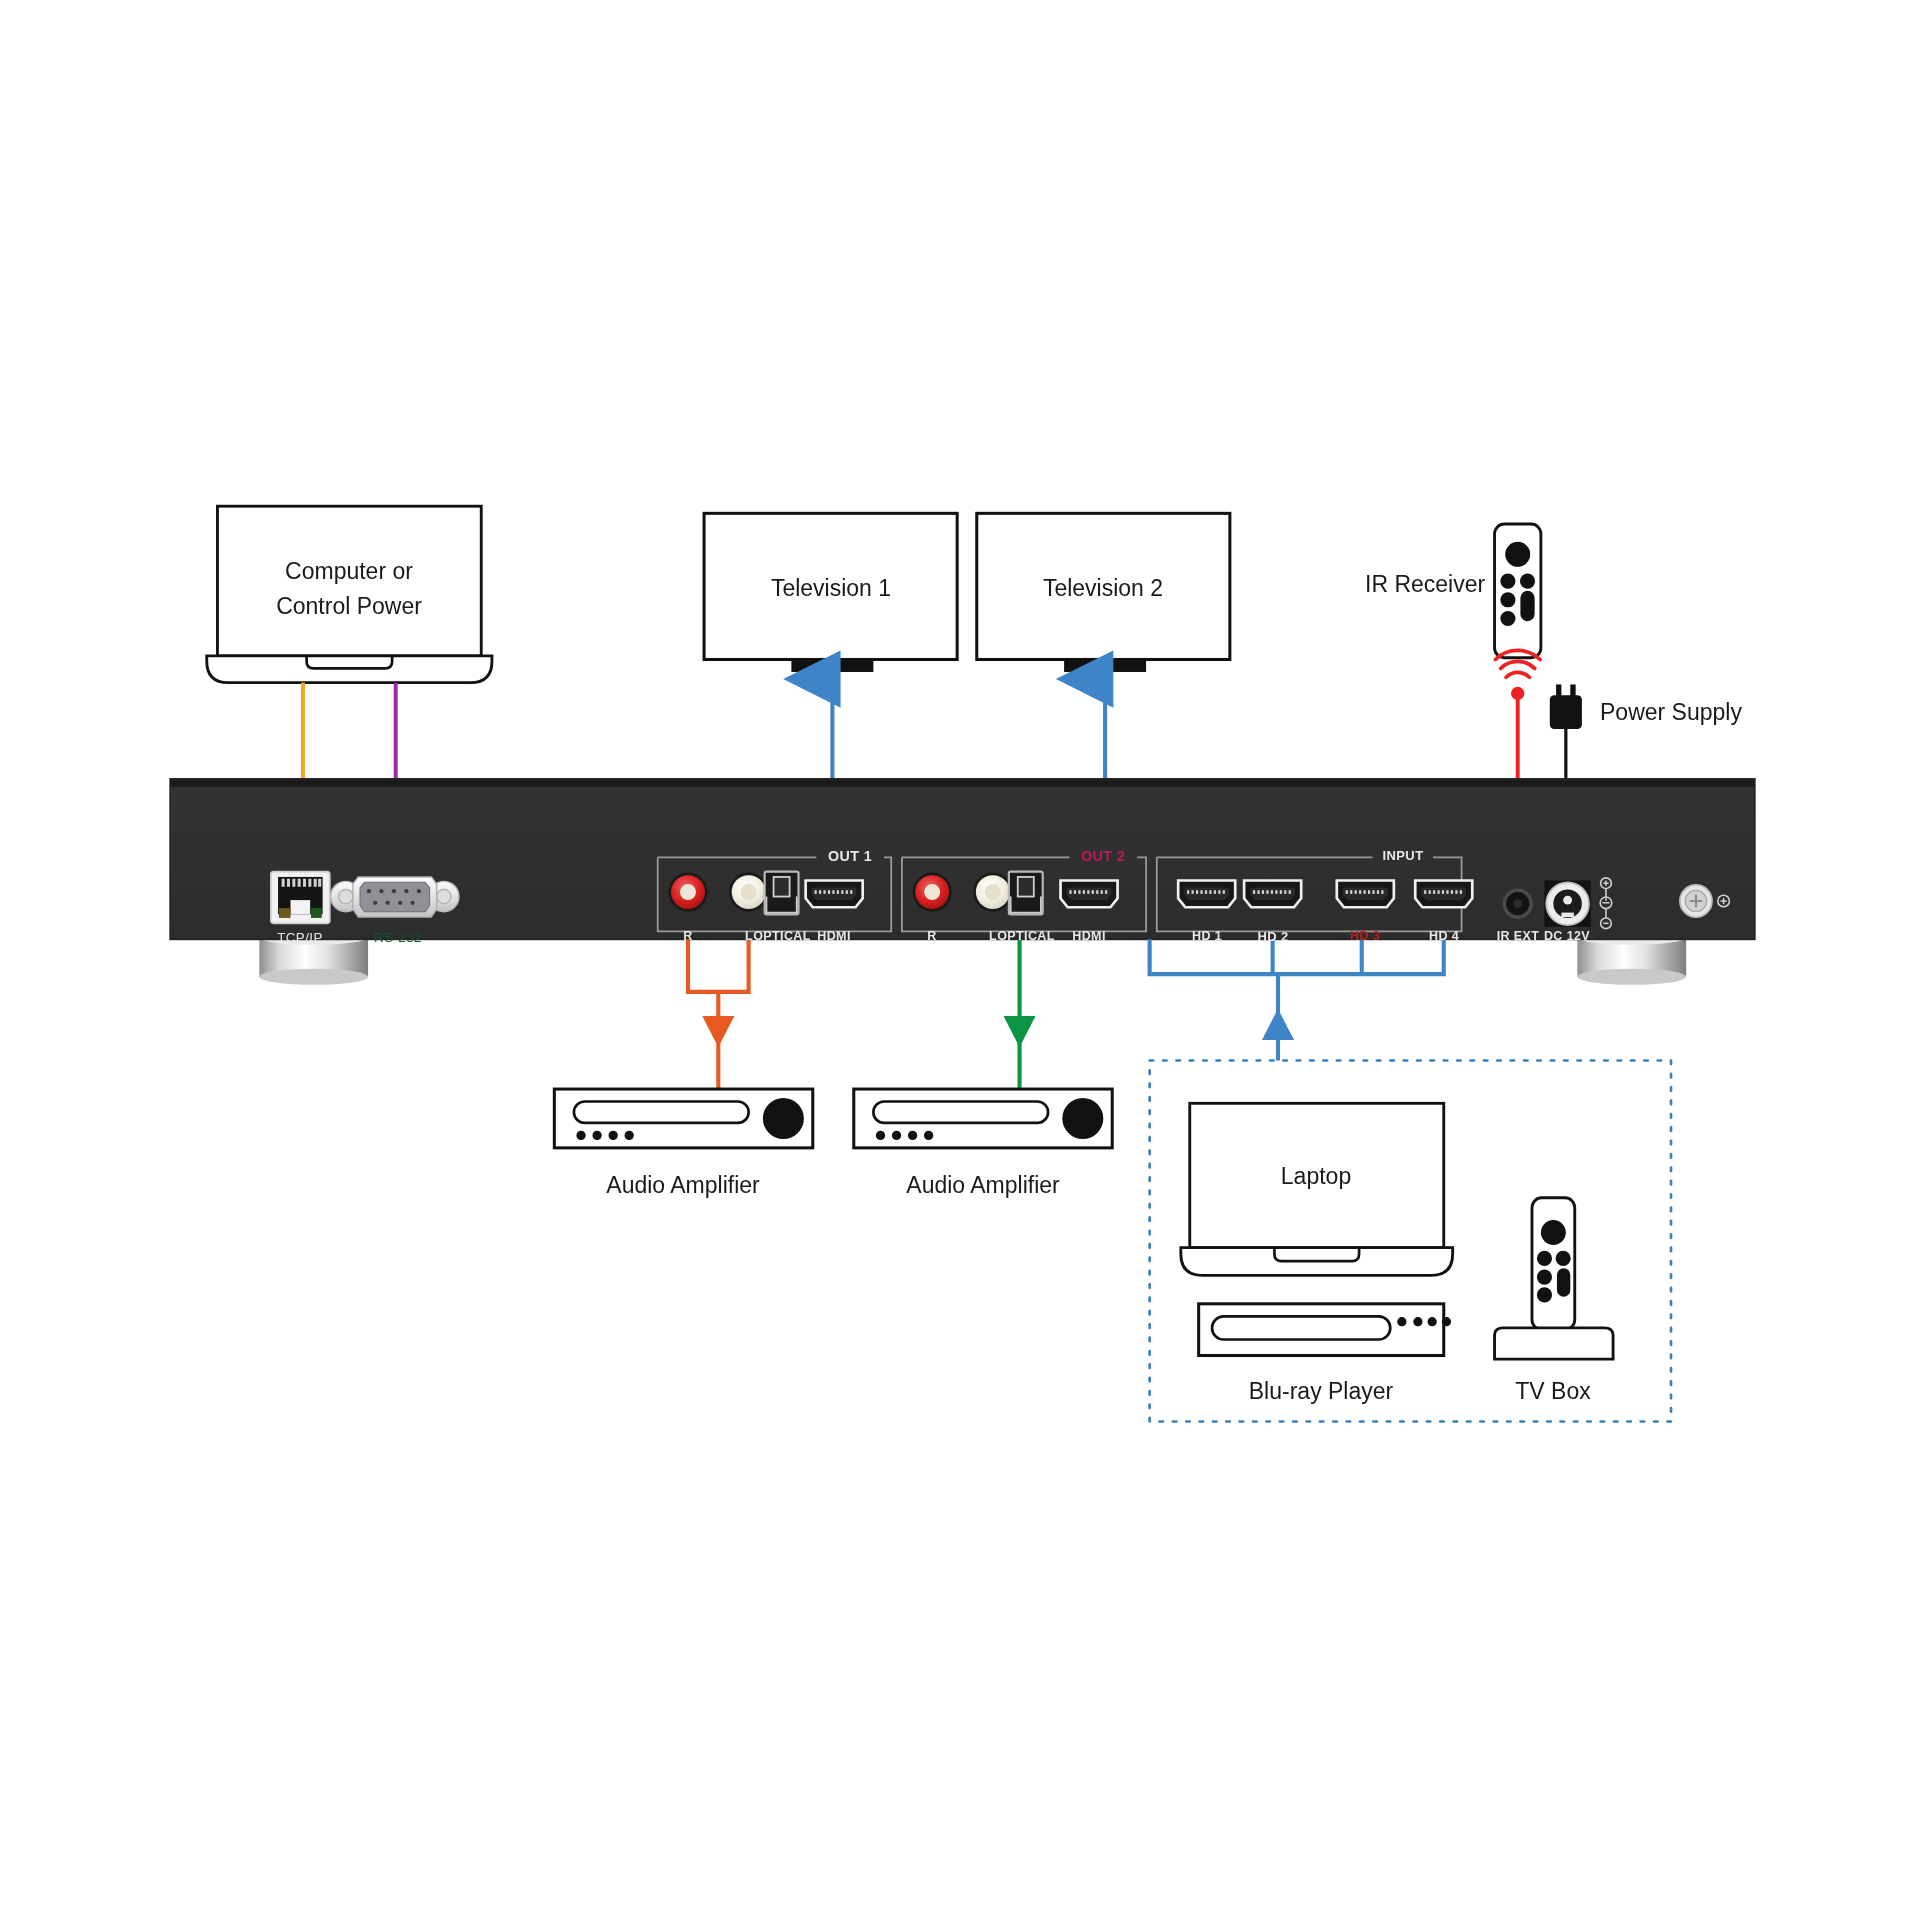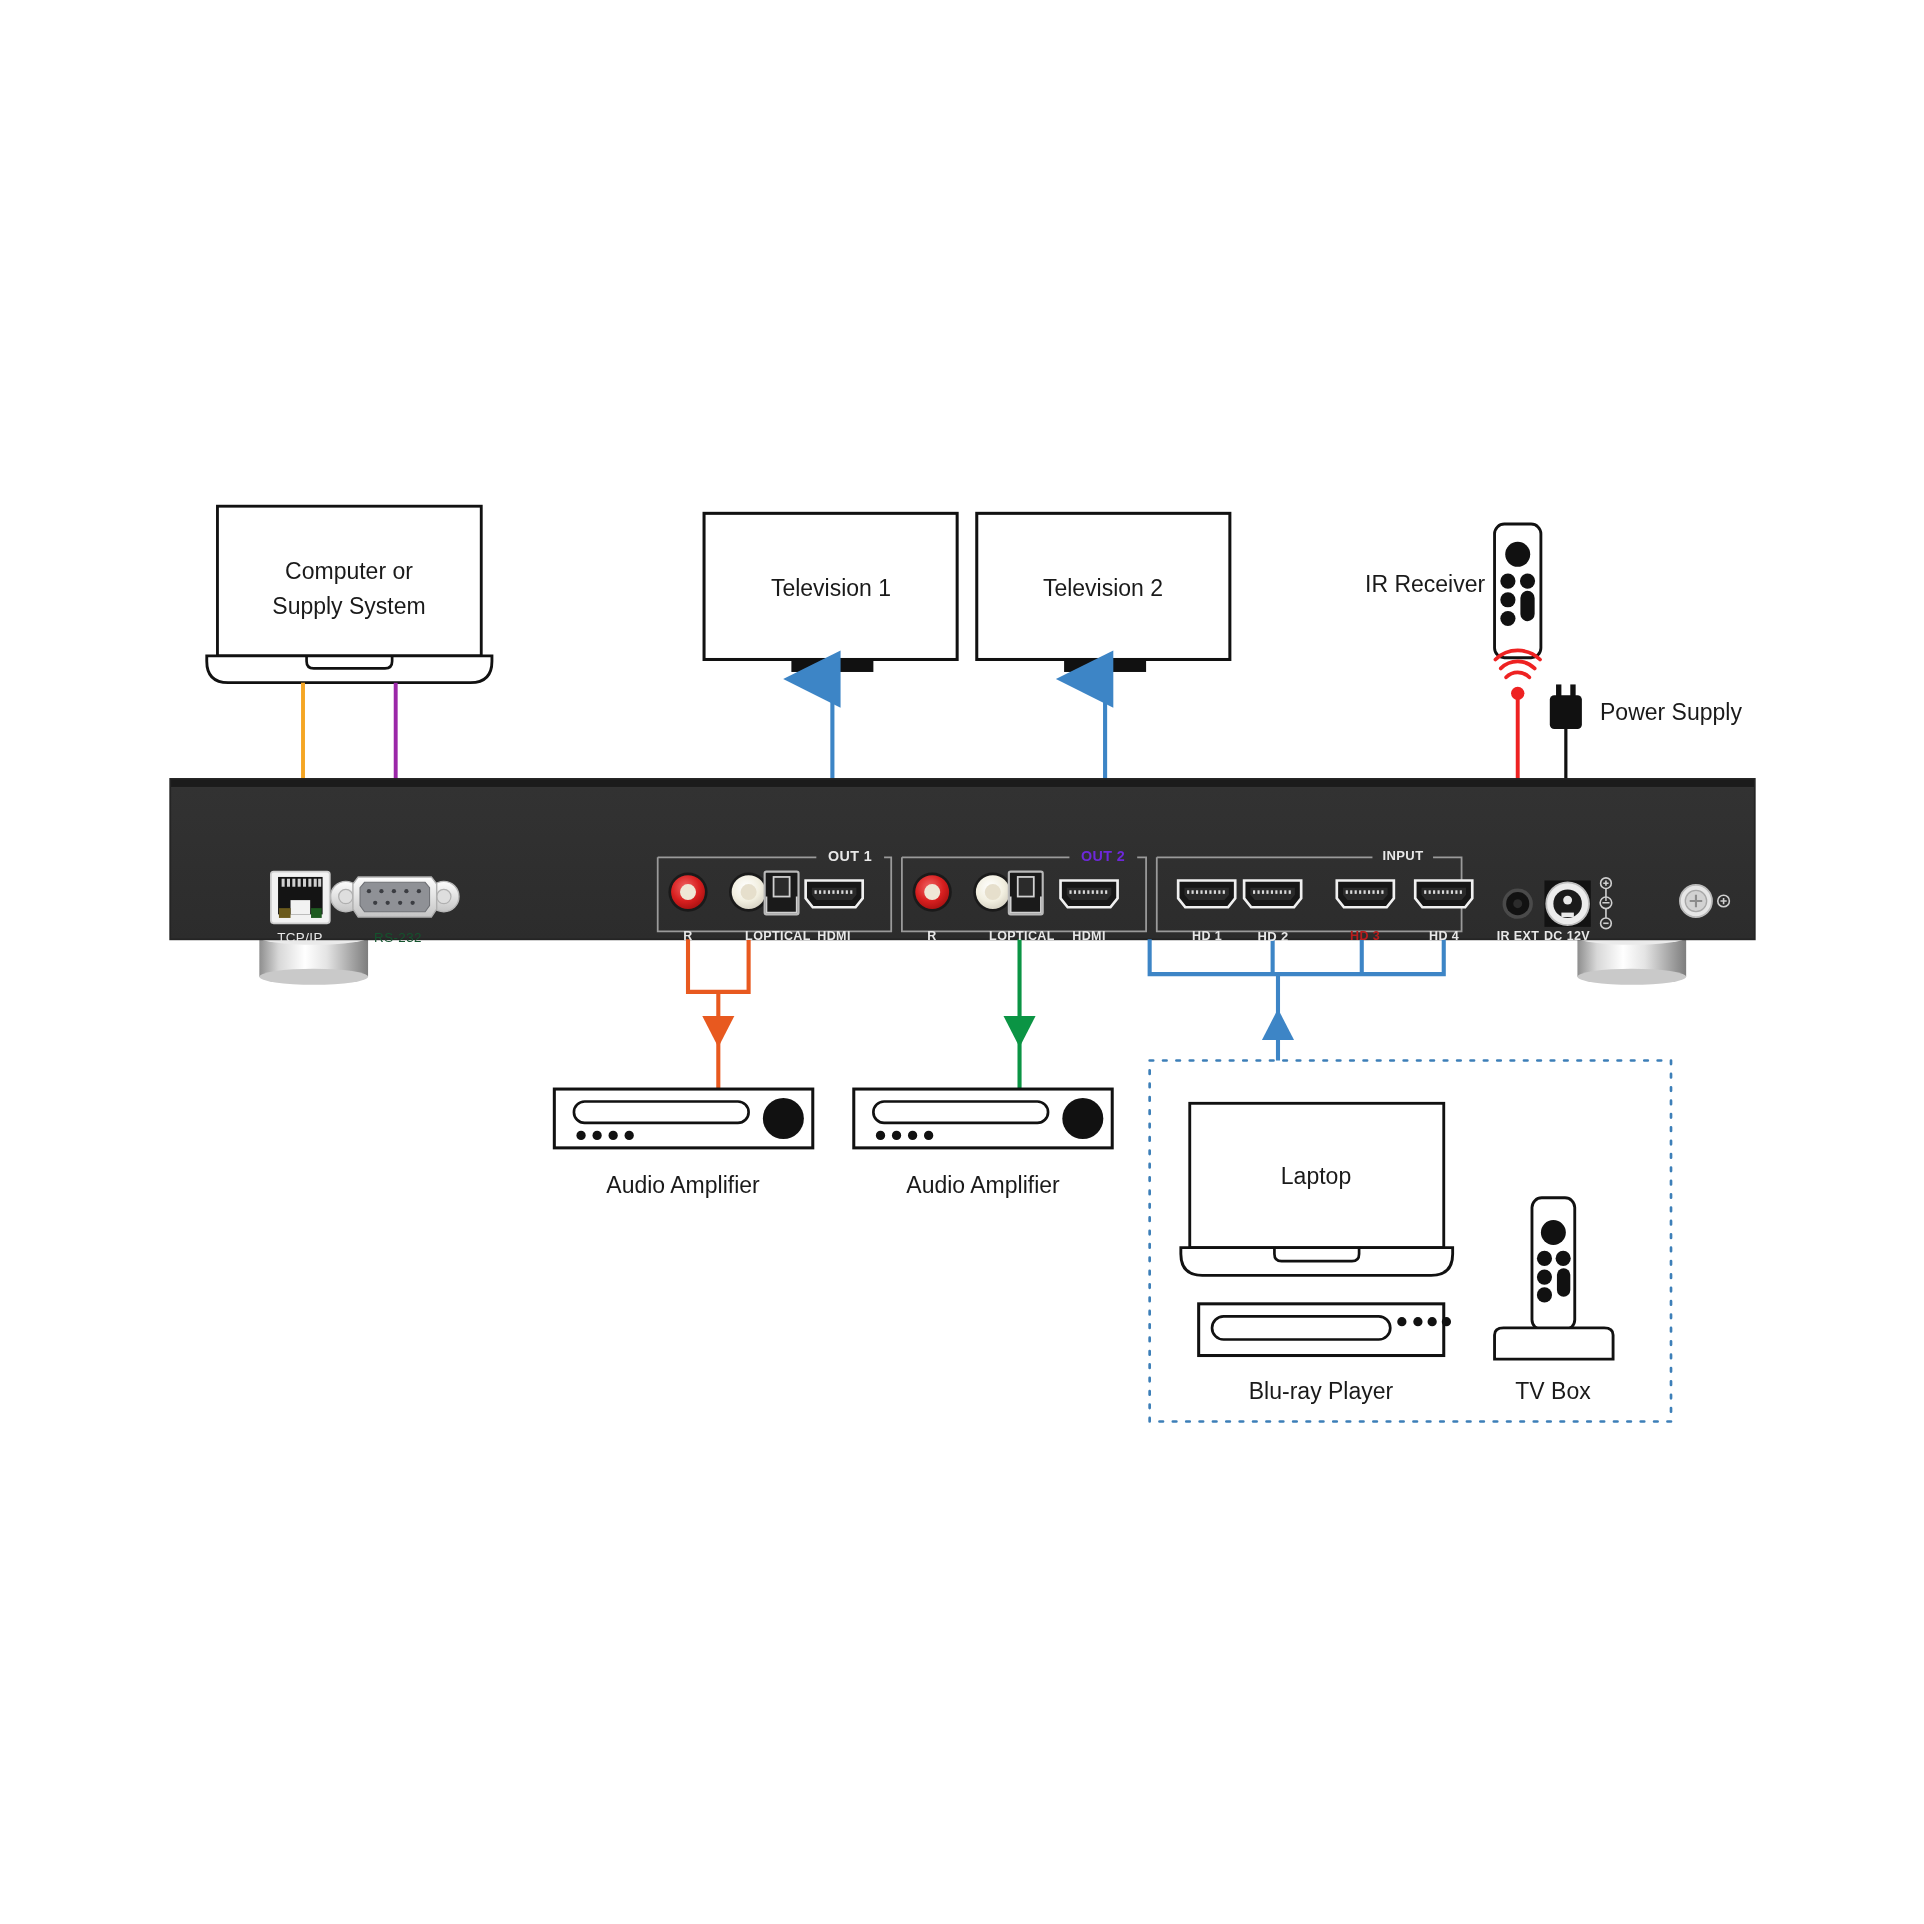--- a/index.html
+++ b/index.html
@@ -398,21 +398,21 @@
       <circle cx="1733" cy="1412" r="8.5" fill="#111111"></circle>
       <circle cx="1754" cy="1412" r="8.5" fill="#111111"></circle>
       <circle cx="1733" cy="1433" r="8.5" fill="#111111"></circle>
       <rect x="1747" y="1423" width="15" height="32" rx="7.5" fill="#111111"></rect>
       <circle cx="1733" cy="1453" r="8.5" fill="#111111"></circle>
       <path d="M1677,1498 Q1677,1490 1687,1490 L1800,1490 Q1810,1490 1810,1498 L1810,1525 L1677,1525 Z" fill="#ffffff" stroke="#111111" stroke-width="3.2"></path>
     </g>
   </svg>
 
   <div class="lbl lbl-dev lbl-center" style="left:349px;top:558px;">Computer or</div>
-  <div class="lbl lbl-dev lbl-center" style="left:349px;top:593px;">Supply System</div>
+  <div class="lbl lbl-dev lbl-center" style="left:349px;top:593px;">Control Power</div>
 
   <div class="lbl lbl-dev lbl-center" style="left:831px;top:575px;">Television 1</div>
   <div class="lbl lbl-dev lbl-center" style="left:1103px;top:575px;">Television 2</div>
 
   <div class="lbl lbl-dev" style="left:1365px;top:571px;">IR Receiver</div>
   <div class="lbl lbl-dev" style="left:1600px;top:699px;text-align:center;">Power Supply</div>
 
   <div class="lbl lbl-dev lbl-center" style="left:683px;top:1172px;">Audio Amplifier</div>
   <div class="lbl lbl-dev lbl-center" style="left:983px;top:1172px;">Audio Amplifier</div>
 
@@ -421,21 +421,21 @@
   <div class="lbl lbl-dev lbl-center" style="left:1553px;top:1378px;">TV Box</div>
 
   <div id="panel-text">
       <div class="lbl" style="left: 300px; top: 930px; font-size: 13.4px; color: rgb(232, 232, 232); transform: translateX(-50%); letter-spacing: 0.4px;">TCP/IP</div>
       <div class="lbl" style="left: 398px; top: 930px; font-size: 13.4px; color: #14532d; transform: translateX(-50%); letter-spacing: 0.4px;">RS-232</div>
       <div class="lbl" style="left: 850px; top: 848px; font-size: 14.3px; color: rgb(232, 232, 232); transform: translateX(-50%); letter-spacing: 0.4px; font-weight: 700;">OUT 1</div>
       <div class="lbl" style="left: 688px; top: 929px; font-size: 12.5px; color: rgb(232, 232, 232); transform: translateX(-50%); letter-spacing: 0.4px; font-weight: 700;">R</div>
       <div class="lbl" style="left: 749px; top: 929px; font-size: 12.5px; color: rgb(232, 232, 232); transform: translateX(-50%); letter-spacing: 0.4px; font-weight: 700;">L</div>
       <div class="lbl" style="left: 782px; top: 929px; font-size: 12.5px; color: rgb(232, 232, 232); transform: translateX(-50%); letter-spacing: 0.4px; font-weight: 700;">OPTICAL</div>
       <div class="lbl" style="left: 834px; top: 929px; font-size: 12.5px; color: rgb(232, 232, 232); transform: translateX(-50%); letter-spacing: 0.4px; font-weight: 700;">HDMI</div>
-      <div class="lbl" style="left: 1103px; top: 848px; font-size: 14.3px; color: #6d28d9; transform: translateX(-50%); letter-spacing: 0.4px; font-weight: 700;">OUT 2</div>
+      <div class="lbl" style="left: 1103px; top: 848px; font-size: 14.3px; color: #be185d; transform: translateX(-50%); letter-spacing: 0.4px; font-weight: 700;">OUT 2</div>
       <div class="lbl" style="left: 932px; top: 929px; font-size: 12.5px; color: rgb(232, 232, 232); transform: translateX(-50%); letter-spacing: 0.4px; font-weight: 700;">R</div>
       <div class="lbl" style="left: 993px; top: 929px; font-size: 12.5px; color: rgb(232, 232, 232); transform: translateX(-50%); letter-spacing: 0.4px; font-weight: 700;">L</div>
       <div class="lbl" style="left: 1026px; top: 929px; font-size: 12.5px; color: rgb(232, 232, 232); transform: translateX(-50%); letter-spacing: 0.4px; font-weight: 700;">OPTICAL</div>
       <div class="lbl" style="left: 1089px; top: 929px; font-size: 12.5px; color: rgb(232, 232, 232); transform: translateX(-50%); letter-spacing: 0.4px; font-weight: 700;">HDMI</div>
       <div class="lbl" style="left: 1403px; top: 848px; font-size: 13px; color: rgb(232, 232, 232); transform: translateX(-50%); letter-spacing: 0.4px; font-weight: 700;">INPUT</div>
       <div class="lbl" style="left: 1207px; top: 929px; font-size: 12.5px; color: rgb(232, 232, 232); transform: translateX(-50%); letter-spacing: 0.4px; font-weight: 700;">HD 1</div>
       <div class="lbl" style="left: 1273px; top: 929px; font-size: 13px; color: rgb(232, 232, 232); transform: translateX(-50%); letter-spacing: 0.4px; font-weight: 700;">HD 2</div>
       <div class="lbl" style="left: 1365px; top: 929px; font-size: 12.5px; color: #b91c1c; transform: translateX(-50%); letter-spacing: 0.4px; font-weight: 700;">HD 3</div>
       <div class="lbl" style="left: 1444px; top: 929px; font-size: 12.5px; color: rgb(232, 232, 232); transform: translateX(-50%); letter-spacing: 0.4px; font-weight: 700;">HD 4</div>
       <div class="lbl" style="left: 1518px; top: 929px; font-size: 12.5px; color: rgb(232, 232, 232); transform: translateX(-50%); letter-spacing: 0.4px; font-weight: 700;">IR EXT</div>

